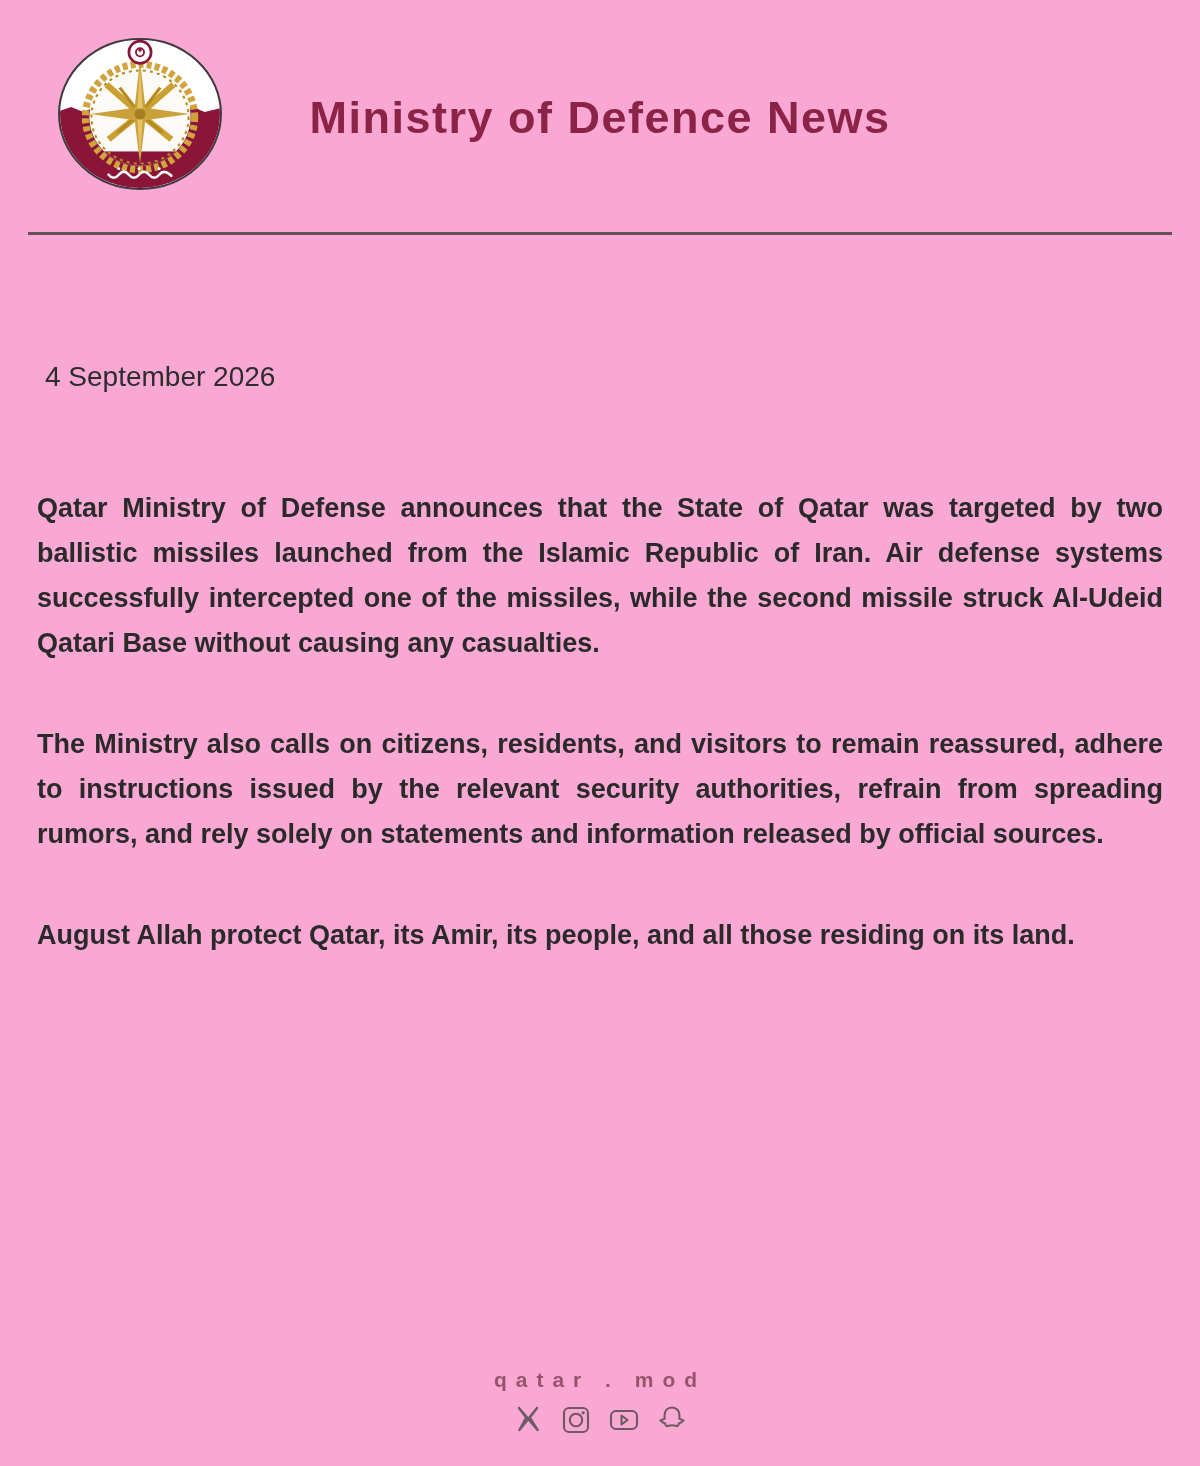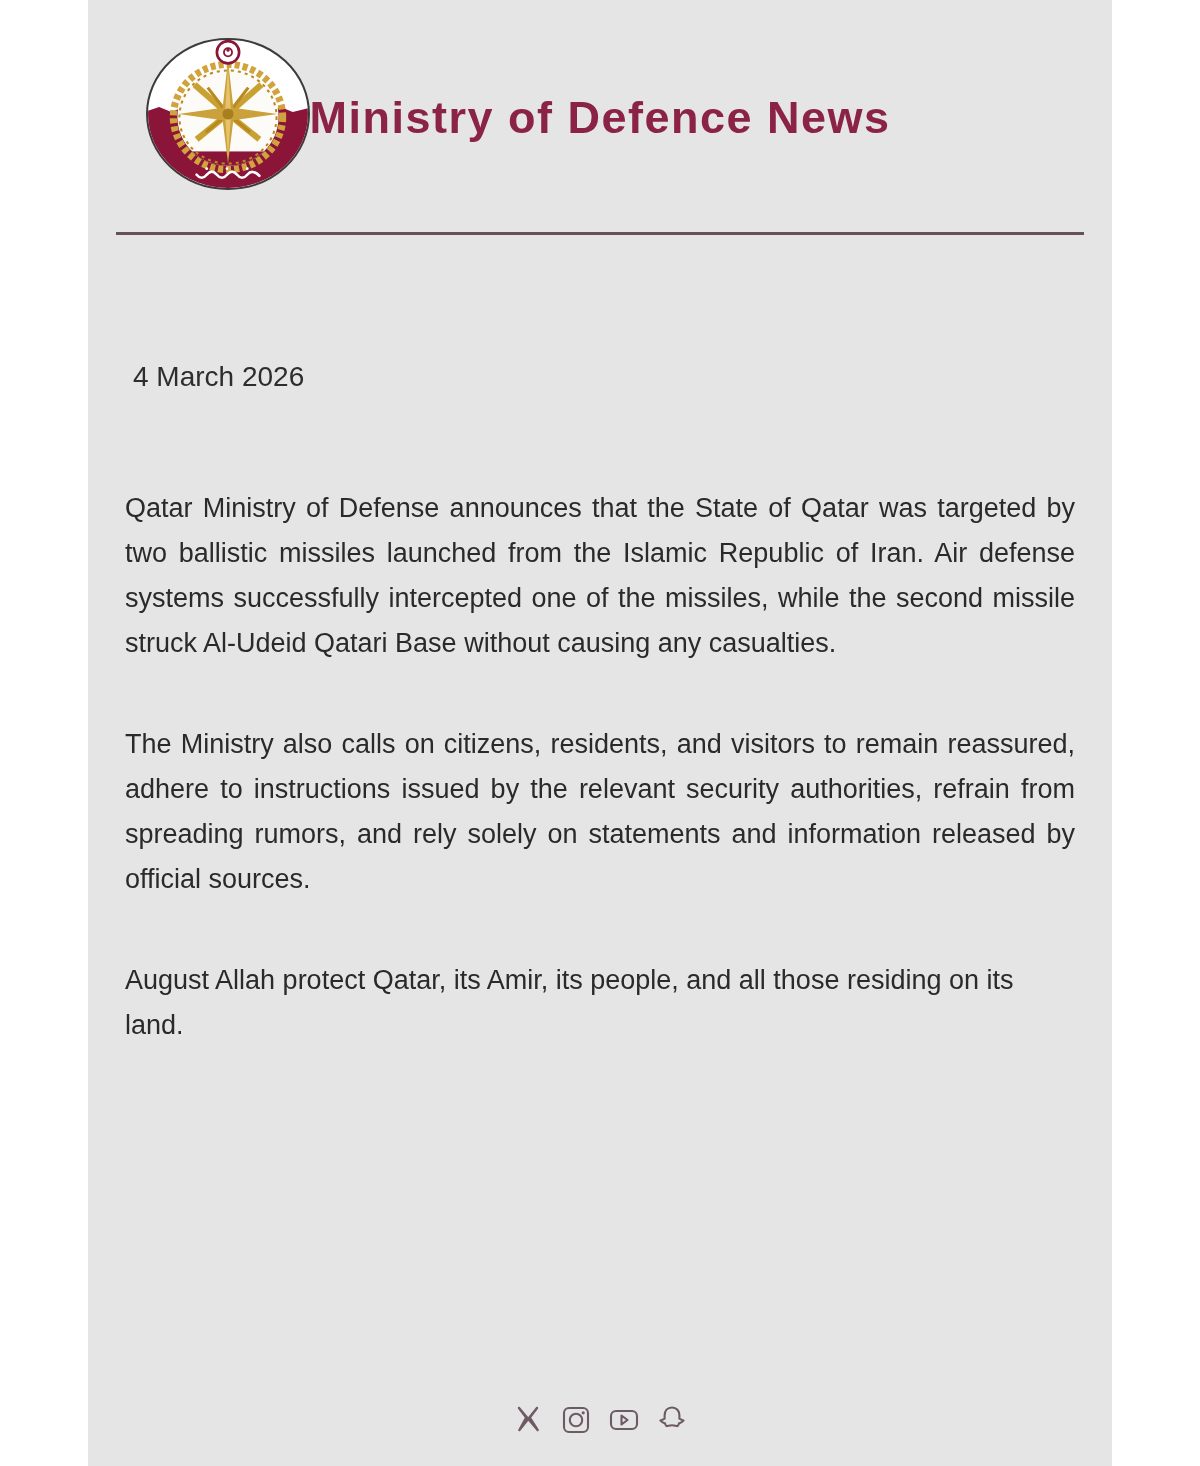--- a/index.html
+++ b/index.html
@@ -3,24 +3,24 @@
 <meta charset="utf-8">
 <style>
   * { margin: 0; padding: 0; box-sizing: border-box; }
   html, body { background: #ffffff; }
   body {
     font-family: "Liberation Sans", "DejaVu Sans", sans-serif;
     color: #2d2d2d;
   }
   .page {
     position: relative;
-    width: 1024px;
+    width: 1200px;
     height: 1466px;
     margin: 0 auto;
-    background: #e5e5e5;
+    background: #f9a8d4;
     overflow: hidden;
   }
 
   
   .header {
     position: relative;
     height: 232px;
   }
   .logo-wrap {
     position: absolute;
@@ -54,20 +54,21 @@
   .meta-line {
     font-size: 28px;
     line-height: 32px;
     margin-bottom: 29px;
     color: #2d2d2d;
   }
 
   
   .content {
     margin: 93px 37px 0 37px;
+    font-weight: bold;
   }
   .content p {
     font-size: 27px;
     line-height: 45px;
     text-align: justify;
     color: #2a2a2a;
     margin-bottom: 56px;
   }
   .content p:last-child {
     text-align: left;
@@ -168,30 +169,31 @@
         <circle cx="82" cy="131" r="1.4" fill="#ffffff"></circle>
         <circle cx="102" cy="131" r="1.4" fill="#ffffff"></circle>
       </svg>
     </div>
     <div class="page-title">Ministry of Defence News</div>
   </div>
 
   <hr class="divider">
 
   <div class="meta">
-    <div class="meta-line">4 March 2026</div>
+    <div class="meta-line">4 September 2026</div>
   </div>
 
   <div class="content">
     <p>Qatar Ministry of Defense announces that the State of Qatar was targeted by two ballistic missiles launched from the Islamic Republic of Iran. Air defense systems successfully intercepted one of the missiles, while the second missile struck Al-Udeid Qatari Base without causing any casualties.</p>
     <p>The Ministry also calls on citizens, residents, and visitors to remain reassured, adhere to instructions issued by the relevant security authorities, refrain from spreading rumors, and rely solely on statements and information released by official sources.</p>
     <p>August Allah protect Qatar, its Amir, its people, and all those residing on its land.</p>
   </div>
 
   <div class="footer">
+    <div class="footer-handle">qatar . mod</div>
     <div class="social-row">
       <span class="social-icon">
         <svg viewBox="0 0 32 32">
           <path d="M7 5 L14.2 14.6 L7.4 27 M25 5 L17.8 14.6 L25.6 27 M7 5 L25.6 27 M25 5 L7.4 27" stroke-width="2.4"></path>
         </svg>
       </span>
       <span class="social-icon">
         <svg viewBox="0 0 32 32">
           <rect x="4" y="5" width="24" height="24" rx="5"></rect>
           <circle cx="16" cy="17" r="6.2"></circle>

